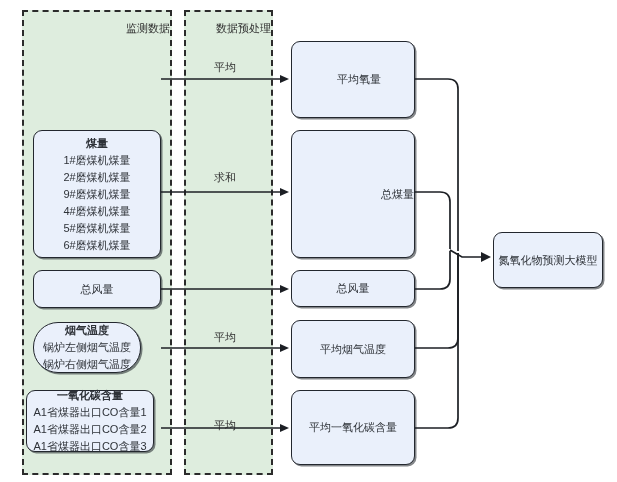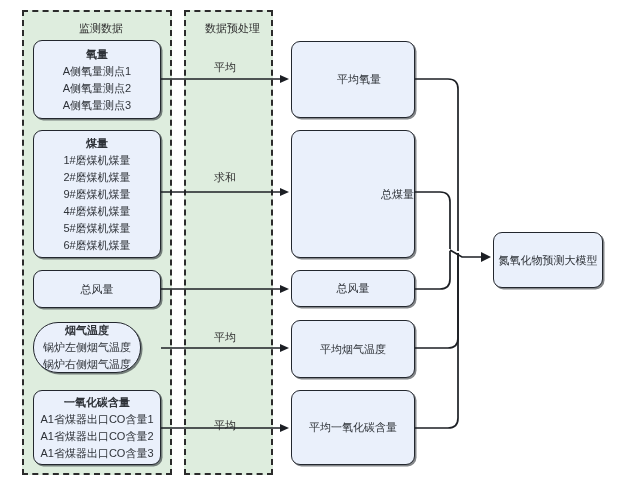--- a/index.html
+++ b/index.html
@@ -14,21 +14,21 @@
   
   .group{
     position:absolute;
     background:#deedde;
     border:2px dashed #2b2b2b;
     box-sizing:border-box;
   }
   .group-title{
     position:absolute;
     left:8px;right:0;top:9px;
-    text-align:center;
+    text-align:right;
     font-size:11px;
     color:#2f2f2f;
     line-height:14px;
     white-space:nowrap;
   }
 
   
   .node{
     position:absolute;
     box-sizing:border-box;
@@ -68,26 +68,20 @@
 <div id="stage">
 
   <div class="group" style="left:22px;top:10px;width:150px;height:465px;">
     <div class="group-title">监测数据</div>
   </div>
 
   <div class="group" style="left:184px;top:10px;width:89px;height:465px;">
     <div class="group-title">数据预处理</div>
   </div>
 
-  <div class="node" style="left:33px;top:40px;width:128px;height:79px;">
-    <div class="ttl ln">氧量</div>
-    <div class="ln">A侧氧量测点1</div>
-    <div class="ln">A侧氧量测点2</div>
-    <div class="ln">A侧氧量测点3</div>
-  </div>
 
   <div class="node" style="left:33px;top:130px;width:128px;height:128px;">
     <div class="ttl ln">煤量</div>
     <div class="ln">1#磨煤机煤量</div>
     <div class="ln">2#磨煤机煤量</div>
     <div class="ln">9#磨煤机煤量</div>
     <div class="ln">4#磨煤机煤量</div>
     <div class="ln">5#磨煤机煤量</div>
     <div class="ln">6#磨煤机煤量</div>
   </div>
@@ -95,21 +89,21 @@
   <div class="node single" style="left:33px;top:270px;width:128px;height:38px;">
     <div class="ln">总风量</div>
   </div>
 
   <div class="node" style="left:33px;top:322px;width:108px;height:51px;border-radius:25px;">
     <div class="ttl ln">烟气温度</div>
     <div class="ln">锅炉左侧烟气温度</div>
     <div class="ln">锅炉右侧烟气温度</div>
   </div>
 
-  <div class="node" style="left:33px;top:390px;width:128px;height:75px;">
+  <div class="node" style="left:26px;top:390px;width:128px;height:62px;">
     <div class="ttl ln">一氧化碳含量</div>
     <div class="ln">A1省煤器出口CO含量1</div>
     <div class="ln">A1省煤器出口CO含量2</div>
     <div class="ln">A1省煤器出口CO含量3</div>
   </div>
 
   <div class="node single" style="left:291px;top:41px;width:124px;height:77px;padding-left:12px;">
     <div class="ln">平均氧量</div>
   </div>
 

